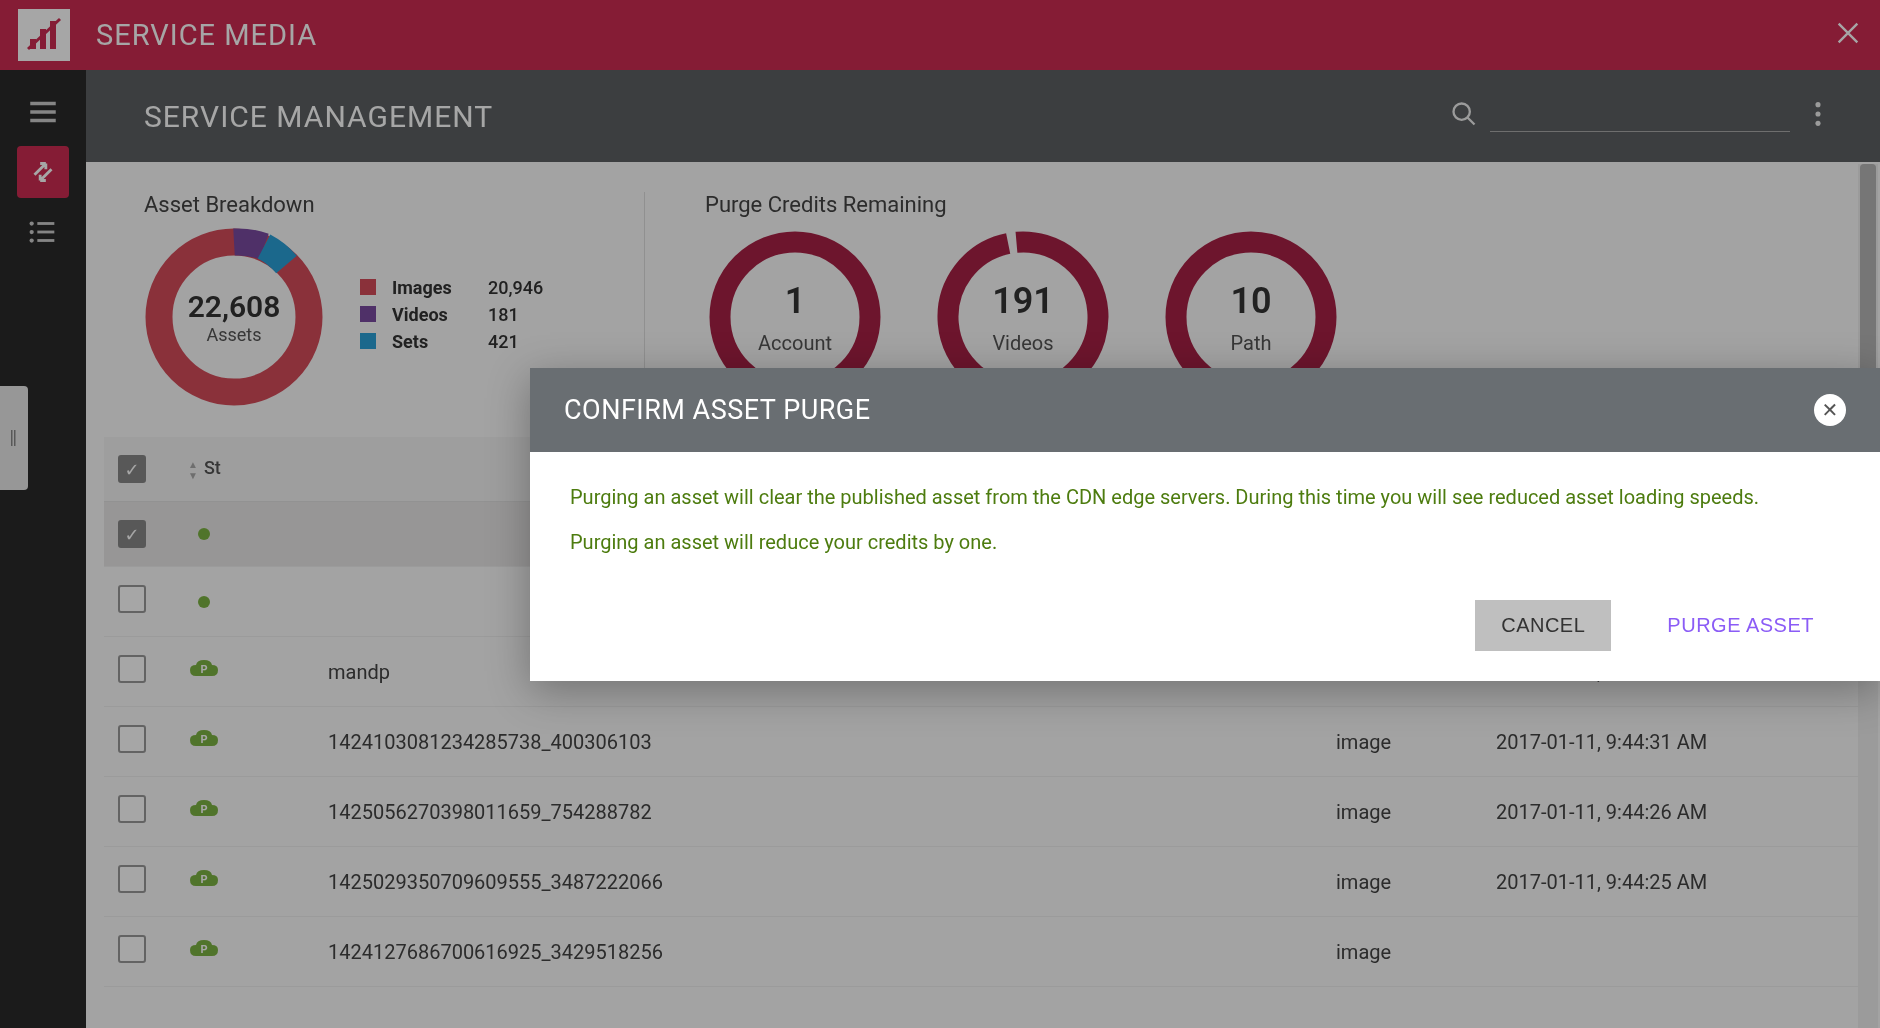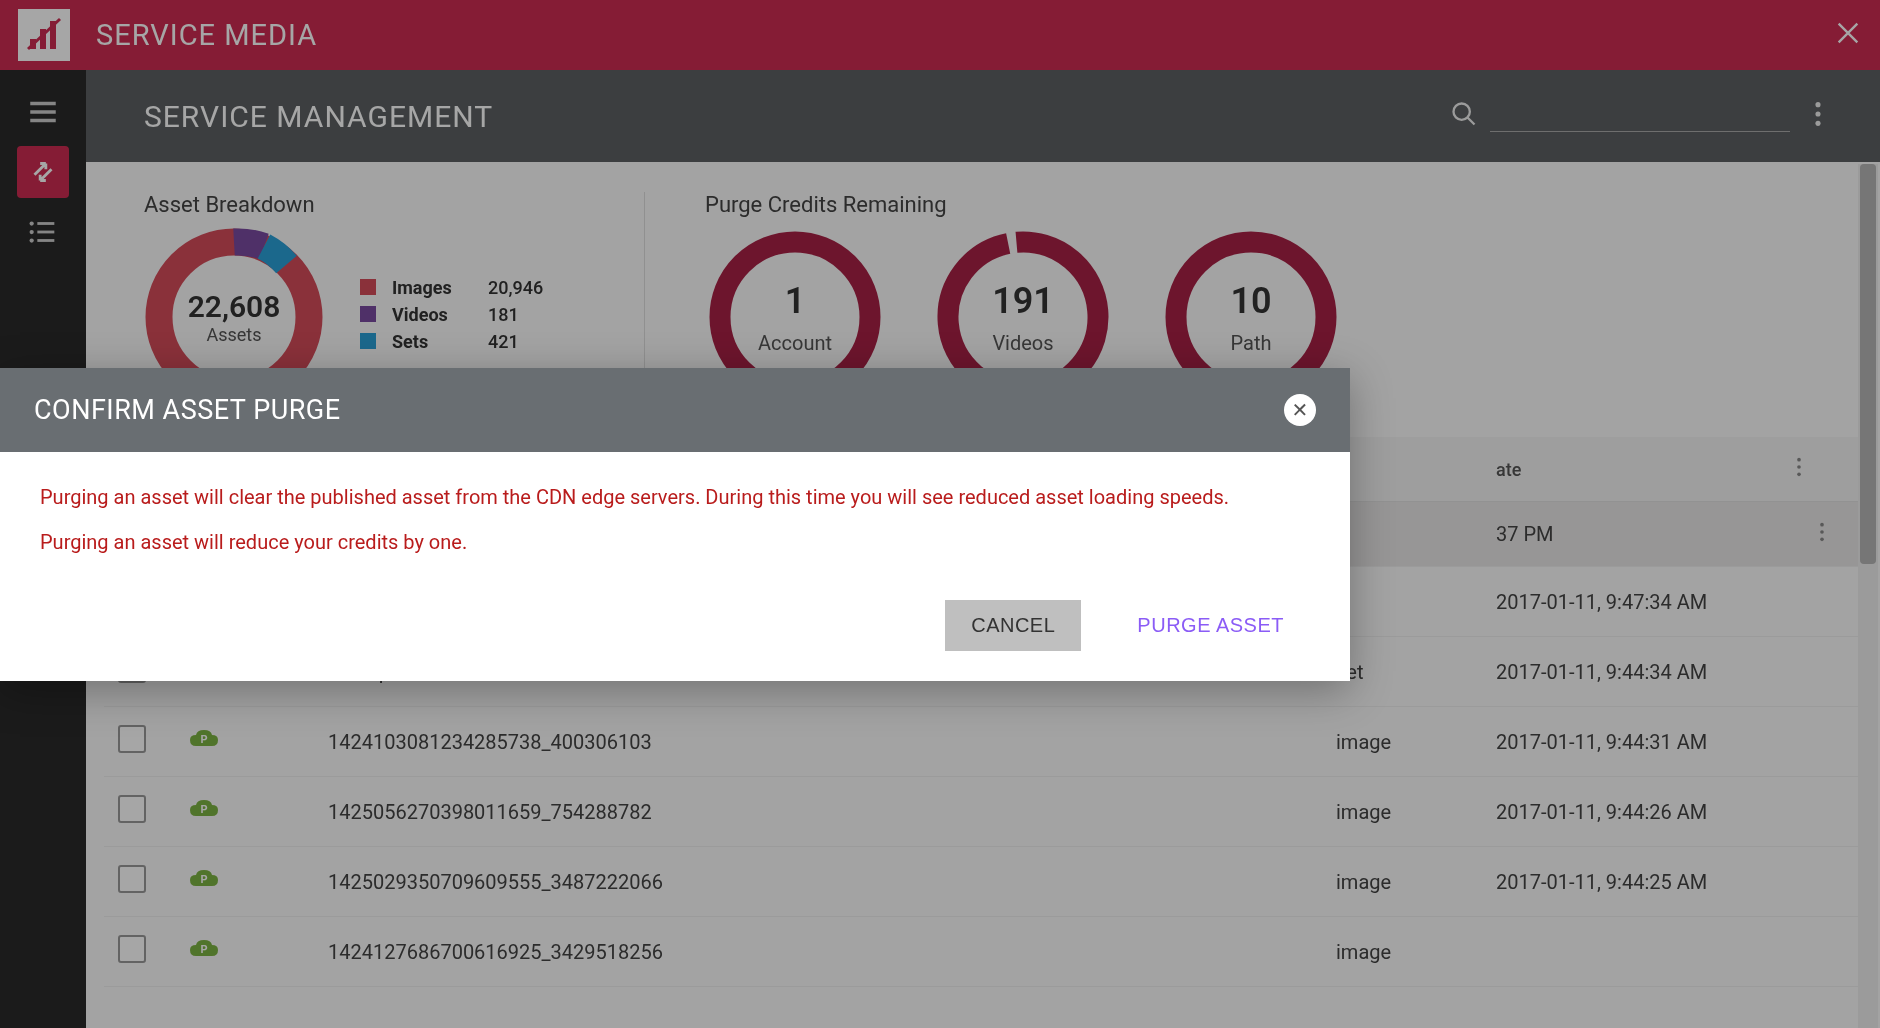--- a/index.html
+++ b/index.html
@@ -72,27 +72,27 @@
 .col-type { width: 160px; }
 .col-date { width: 300px; }
 .col-menu { width: 80px; text-align: center; }
 .sort-arrows { display: inline-flex; flex-direction: column; font-size: 10px; color: #aaa; margin-right: 6px; vertical-align: middle; }
 
 
 .scroll-track { position: absolute; right: 2px; top: 94px; bottom: 0; width: 20px; background: #eee; }
 .scroll-thumb { position: absolute; left: 2px; right: 2px; top: 0; height: 400px; background: #b5b5b5; border-radius: 4px; }
 
 
-.overlay { position: absolute; inset: 0; background: rgba(0,0,0,0.35); display: flex; align-items: flex-start; justify-content: flex-start; padding-top: 368px; }
+.overlay { position: absolute; inset: 0; background: rgba(0,0,0,0.35); display: flex; align-items: flex-start; justify-content: flex-end; padding-top: 368px; }
 .modal { width: 1350px; background: white; box-shadow: 0 10px 40px rgba(0,0,0,0.3); }
 .modal-header { background: #696e72; color: white; padding: 26px 34px; display: flex; align-items: center; }
 .modal-title { font-size: 27px; letter-spacing: 0.5px; }
 .modal-close { margin-left: auto; cursor: pointer; }
 .modal-close-circle { width: 32px; height: 32px; border-radius: 50%; background: white; color: #555; display: flex; align-items: center; justify-content: center; font-size: 20px; }
-.modal-body { padding: 32px 40px 8px 40px; font-size: 20px; color: #b91c1c; }
+.modal-body { padding: 32px 40px 8px 40px; font-size: 20px; color: #4d7c0f; }
 .modal-body p { margin-bottom: 18px; line-height: 1.35; }
 .modal-actions { display: flex; justify-content: flex-end; gap: 30px; padding: 18px 40px 30px 40px; }
 .btn { padding: 14px 26px; font-size: 20px; letter-spacing: 0.5px; cursor: pointer; border: none; background: transparent; }
 .btn-cancel { background: #bfbfbf; color: #333; }
 .btn-primary { color: #8b5cf6; }
 </style>
 </head>
 <body>
 
 <div class="top-banner">

